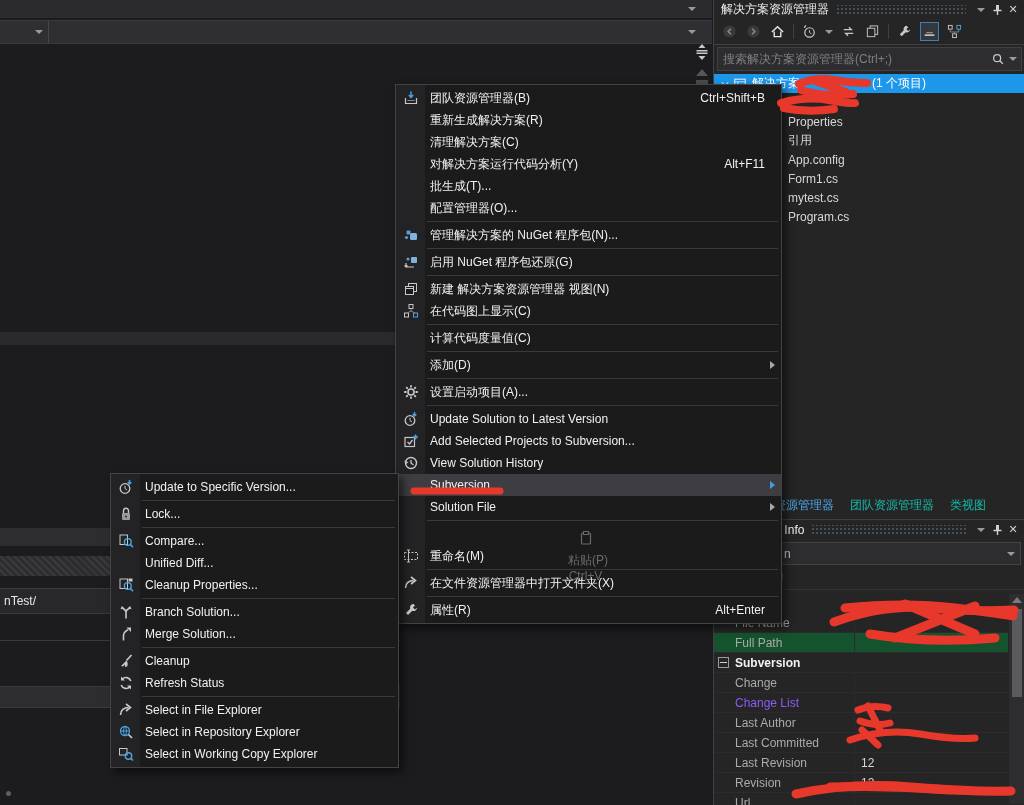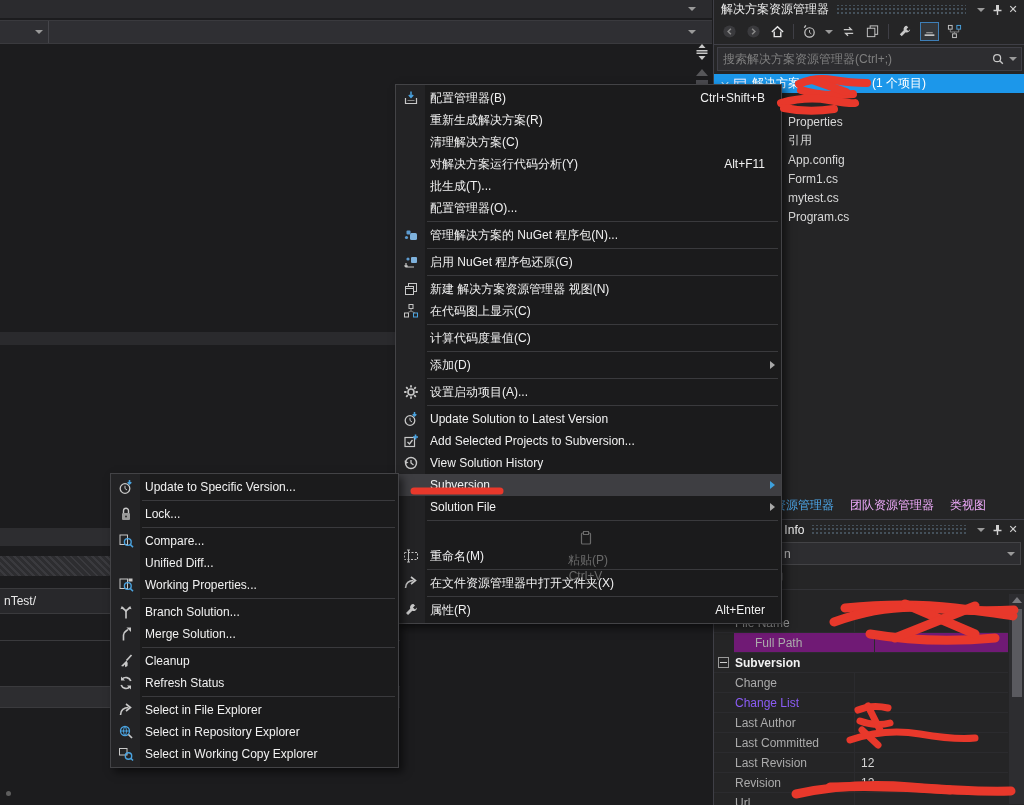--- a/index.html
+++ b/index.html
@@ -39,35 +39,35 @@
   .search-row input::placeholder{color:#7f7f7f;}
   .tree{position:absolute;left:0;top:74px;right:0;}
   .tree-row{height:19px;display:flex;align-items:center;}
   .tree-row.sel{background:#1c97ea;color:#fff;text-align:center;}
   .tree-row .exp{margin:0 3px 0 6px;}
   .tree-row .gap{display:inline-block;width:72px;}
   .kid{padding-left:74px;color:#d8d8d8;}
   .proj-row{height:19px;}
 
   .bottom-tabs{left:713px;top:491px;width:311px;height:28px;background:#252526;border-left:1px solid #3f3f46;display:flex;align-items:center;padding-left:5px;gap:2px;}
-  .tab{padding:3px 7px;color:#f0abfc;}
+  .tab{padding:3px 7px;color:#14b8a6;}
   .tab.active{color:#4da6e8;}
 
   .svn-info{left:713px;top:519px;width:311px;height:286px;background:#252526;border-left:1px solid #3f3f46;border-top:1px solid #3f3f46;}
   .combo{display:flex;align-items:center;height:21px;margin:3px 4px 0 4px;background:#2d2d30;border:1px solid #434346;color:#c8c8c8;}
   .combo .val{flex:1;padding-left:65px;}
   .info-tools{display:flex;align-items:center;gap:8px;height:24px;padding-left:0;border-bottom:1px solid #333337;}
   .grid{position:absolute;left:0;top:93px;right:17px;}
   .grid-row{display:flex;height:19px;align-items:center;border-bottom:1px solid #2b2b2e;color:#ababab;}
   .grid-row .gname{width:140px;padding-left:21px;box-sizing:border-box;display:flex;align-items:center;}
   .grid-row .gval{flex:1;border-left:1px solid #2b2b2e;padding-left:6px;height:100%;display:flex;align-items:center;color:#d6d6d6;}
   .grid-row.section{color:#f2f2f2;font-weight:bold;}
   .grid-row.section .gname{padding-left:4px;}
   .grid-row.section .gval{border-left:none;}
-  .grid-row.litrow{background:#701a75;margin-left:20px;}
+  .grid-row.litrow{background:#14532d;}
   .grid-row.bright{color:#8b5cf6;}
   .expander{display:none;width:9px;height:9px;border:1px solid #9a9a9a;margin-right:6px;position:relative;}
   .grid-row.section .expander{display:inline-block;}
   .expander::after{content:"";position:absolute;left:1px;right:1px;top:4px;height:1px;background:#cfcfcf;}
   .gsb{position:absolute;right:0;top:74px;bottom:2px;width:16px;background:#2d2d30;}
   .gsb .up{margin:3px auto 0;width:0;height:0;border-left:5px solid transparent;border-right:5px solid transparent;border-bottom:6px solid #7a7a7e;}
   .gsb .th{margin:6px auto 0;width:10px;height:88px;background:#5a5a5f;}
 
   
   .menu{position:absolute;background:#1b1b1c;border:1px solid #434346;padding:2px 0;box-shadow:4px 4px 8px rgba(0,0,0,.55);
@@ -358,21 +358,21 @@
   <div class="menu zmain" style="left:395px;top:84px;width:385px">
 
   <div class="menu-item">
         <span class="mi-icon">
           <svg width="16" height="16" viewBox="0 0 16 16">
             <path d="M8 1.5V7M5.8 5L8 7.3 10.2 5" stroke="#4aa3e0" stroke-width="1.5" fill="none"></path>
             <path d="M2.5 8v5.5h11V8" stroke="#c8c8c8" stroke-width="1.2" fill="none"></path>
             <path d="M4.5 10.5h7" stroke="#8a8a8a"></path>
           </svg>
         </span>
-        <span class="label">配置管理器(B)</span>
+        <span class="label">团队资源管理器(B)</span>
         <span class="shortcut">Ctrl+Shift+B</span>
         <span class="arrow" style="visibility: hidden;">
           <i></i>
         </span>
       </div>
       <div class="menu-item">
         <span class="mi-icon"></span>
         <span class="label">重新生成解决方案(R)</span>
         <span class="shortcut"></span>
         <span class="arrow" style="visibility: hidden;">
@@ -676,21 +676,21 @@
       </div>
       <div class="menu-item">
         <span class="mi-icon">
           <svg width="16" height="16" viewBox="0 0 16 16">
             <rect x="2" y="2" width="7.5" height="9.5" fill="none" stroke="#c8c8c8"></rect>
             <circle cx="9.8" cy="9" r="3.4" fill="none" stroke="#4aa3e0" stroke-width="1.4"></circle>
             <path d="M12.2 11.4L15 14.2" stroke="#4aa3e0" stroke-width="1.6"></path>
             <rect x="10.5" y="1.5" width="4" height="3" fill="#c8c8c8"></rect>
           </svg>
         </span>
-        <span class="label">Working Properties...</span>
+        <span class="label">Cleanup Properties...</span>
         <span class="shortcut"></span>
         <span class="arrow" style="visibility: hidden;">
           <i></i>
         </span>
       </div>
       <div class="separator"></div>
       <div class="menu-item">
         <span class="mi-icon">
           <svg width="16" height="16" viewBox="0 0 16 16">
             <path d="M8 14.5V8M8 8C8 5.5 5.5 5.5 4.2 3.5M8 8c0-2.5 2.5-2.5 3.8-4.5" fill="none" stroke="#c8c8c8" stroke-width="1.6"></path>

